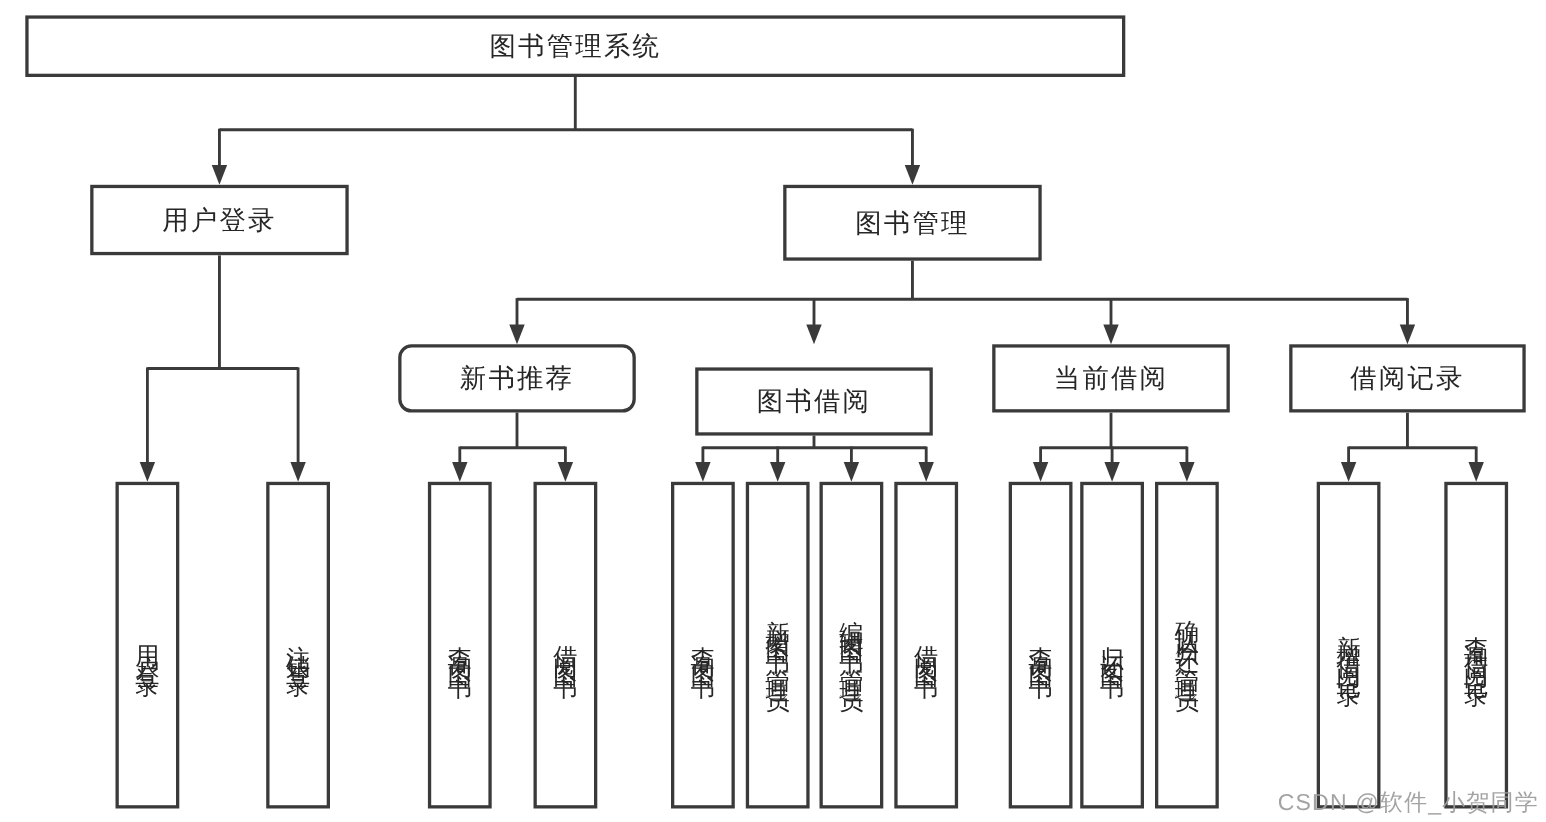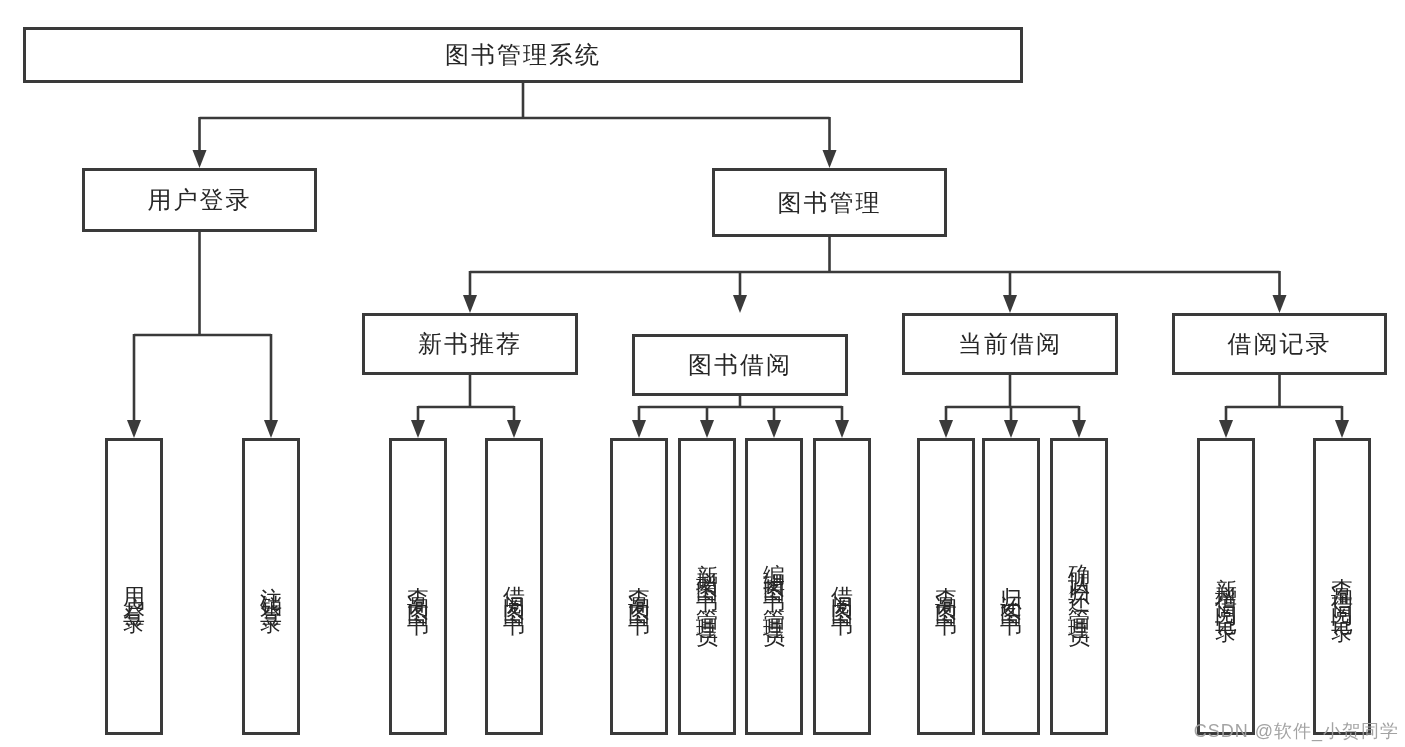--- a/index.html
+++ b/index.html
@@ -45,21 +45,21 @@
     writing-mode: vertical-rl;
     font-size: 22px;
     letter-spacing: 9px;
     line-height: 1;
     white-space: nowrap;
   }
   .watermark {
     position: absolute;
     right: 6px;
     bottom: 4px;
-    font-size: 18px;
+    font-size: 21px;
     color: rgba(158, 158, 158, 0.95);
     letter-spacing: 1px;
     white-space: nowrap;
   }
 </style>
 </head>
 <body>
 
 <div class="canvas">
 
@@ -126,32 +126,32 @@
       <polygon points="767,420 781,420 774,438"></polygon>
       <polygon points="835,420 849,420 842,438"></polygon>
       <polygon points="939,420 953,420 946,438"></polygon>
       <polygon points="1004,420 1018,420 1011,438"></polygon>
       <polygon points="1072,420 1086,420 1079,438"></polygon>
       <polygon points="1219,420 1233,420 1226,438"></polygon>
       <polygon points="1335,420 1349,420 1342,438"></polygon>
     </g>
   </svg>
 
-  <div class="box" style="left:23px; top:27px; width:1000px; height:56px;">
+  <div class="box" style="left:23px; top:14px; width:1000px; height:56px;">
     <span class="hlabel">图书管理系统</span>
   </div>
 
   <div class="box" style="left:82px; top:168px; width:235px; height:64px;">
     <span class="hlabel">用户登录</span>
   </div>
   <div class="box" style="left:712px; top:168px; width:235px; height:69px;">
     <span class="hlabel">图书管理</span>
   </div>
 
-  <div class="box" style="left:362px; top:313px; width:216px; height:62px;">
+  <div class="box" style="left:362px; top:313px; width:216px; height:62px;border-radius:12px;">
     <span class="hlabel">新书推荐</span>
   </div>
   <div class="box" style="left:632px; top:313px; width:216px; height:62px;margin-top:21px;">
     <span class="hlabel">图书借阅</span>
   </div>
   <div class="box" style="left:902px; top:313px; width:216px; height:62px;align-items:center;">
     <span class="hlabel">当前借阅</span>
   </div>
   <div class="box" style="left:1172px; top:313px; width:215px; height:62px;">
     <span class="hlabel">借阅记录</span>

